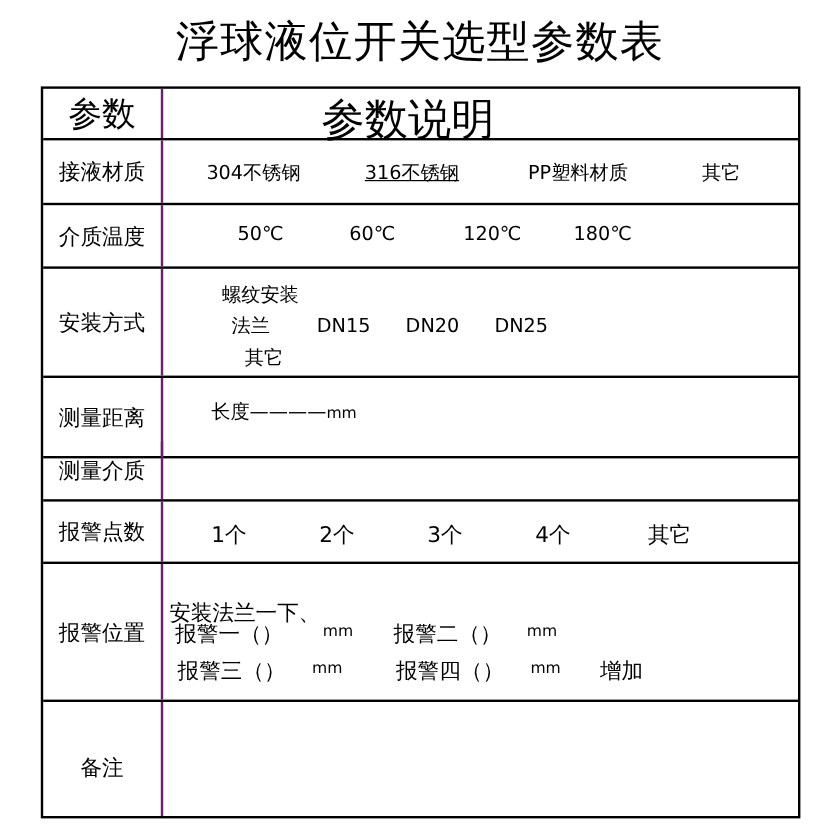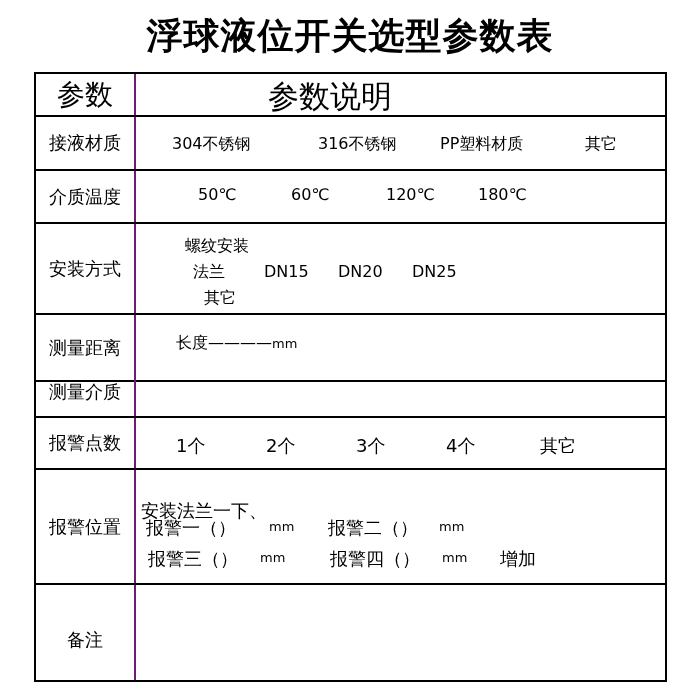--- a/index.html
+++ b/index.html
@@ -1,49 +1,49 @@
 <!DOCTYPE html>
 <html><head>
 <meta charset="utf-8">
 <style>
   html, body { margin: 0; padding: 0; background: #ffffff; }
   body { width: 700px; height: 700px; position: relative; overflow: hidden;
          font-family: "DejaVu Sans", "Liberation Sans", sans-serif; color: #000; }
   .title { position: absolute; left: 0; top: 14px; width: 700px; text-align: center;
-           font-size: 36px; font-weight: bold; letter-spacing: 1px; line-height: 44px; }
+           font-size: 36px; font-weight: normal; letter-spacing: 1px; line-height: 44px; }
   .tbl { position: absolute; left: 34px; top: 72px; width: 633px; height: 610px;
          border: 2px solid #000; box-sizing: border-box; }
   .row { position: absolute; left: 0; width: 100%; border-bottom: 2px solid #000; box-sizing: border-box; }
   .row.last { border-bottom: none; }
   .lab { position: absolute; left: 0; top: 0; bottom: 0; width: 100px; border-right: 2px solid #701a75;
          display: flex; align-items: center; justify-content: center; font-size: 18px; box-sizing: border-box; }
   .val { position: absolute; left: 100px; right: 0; top: 0; bottom: 0; font-size: 16px; }
   .abs { position: absolute; white-space: nowrap; }
   .hdr .lab { font-size: 28px; }
-  .hdr .val { font-size: 31px; }
+  .hdr .val { font-size: 36px; }
 </style>
 </head>
 <body>
 
 <div class="title">浮球液位开关选型参数表</div>
 
 <div class="tbl">
 
   <div class="row hdr" style="top:0;height:43px;">
     <div class="lab">参数</div>
     <div class="val">
       <span class="abs" style="left:132px;top:2px;">参数说明</span>
     </div>
   </div>
 
   <div class="row" style="top:43px;height:54px;">
     <div class="lab">接液材质</div>
     <div class="val">
       <span class="abs" style="left:36px;top:17px;">304不锈钢</span>
-      <span class="abs" style="left:182px;top:17px;">316不锈钢</span>
+      <span class="abs" style="left:168px;top:17px;text-decoration:underline;">316不锈钢</span>
       <span class="abs" style="left:304px;top:17px;text-align:right;">PP塑料材质</span>
       <span class="abs" style="left:449px;top:17px;">其它</span>
     </div>
   </div>
 
   <div class="row" style="top:97px;height:53px;">
     <div class="lab">介质温度</div>
     <div class="val">
       <span class="abs" style="left:62px;top:14px;">50℃</span>
       <span class="abs" style="left:155px;top:14px;">60℃</span>

